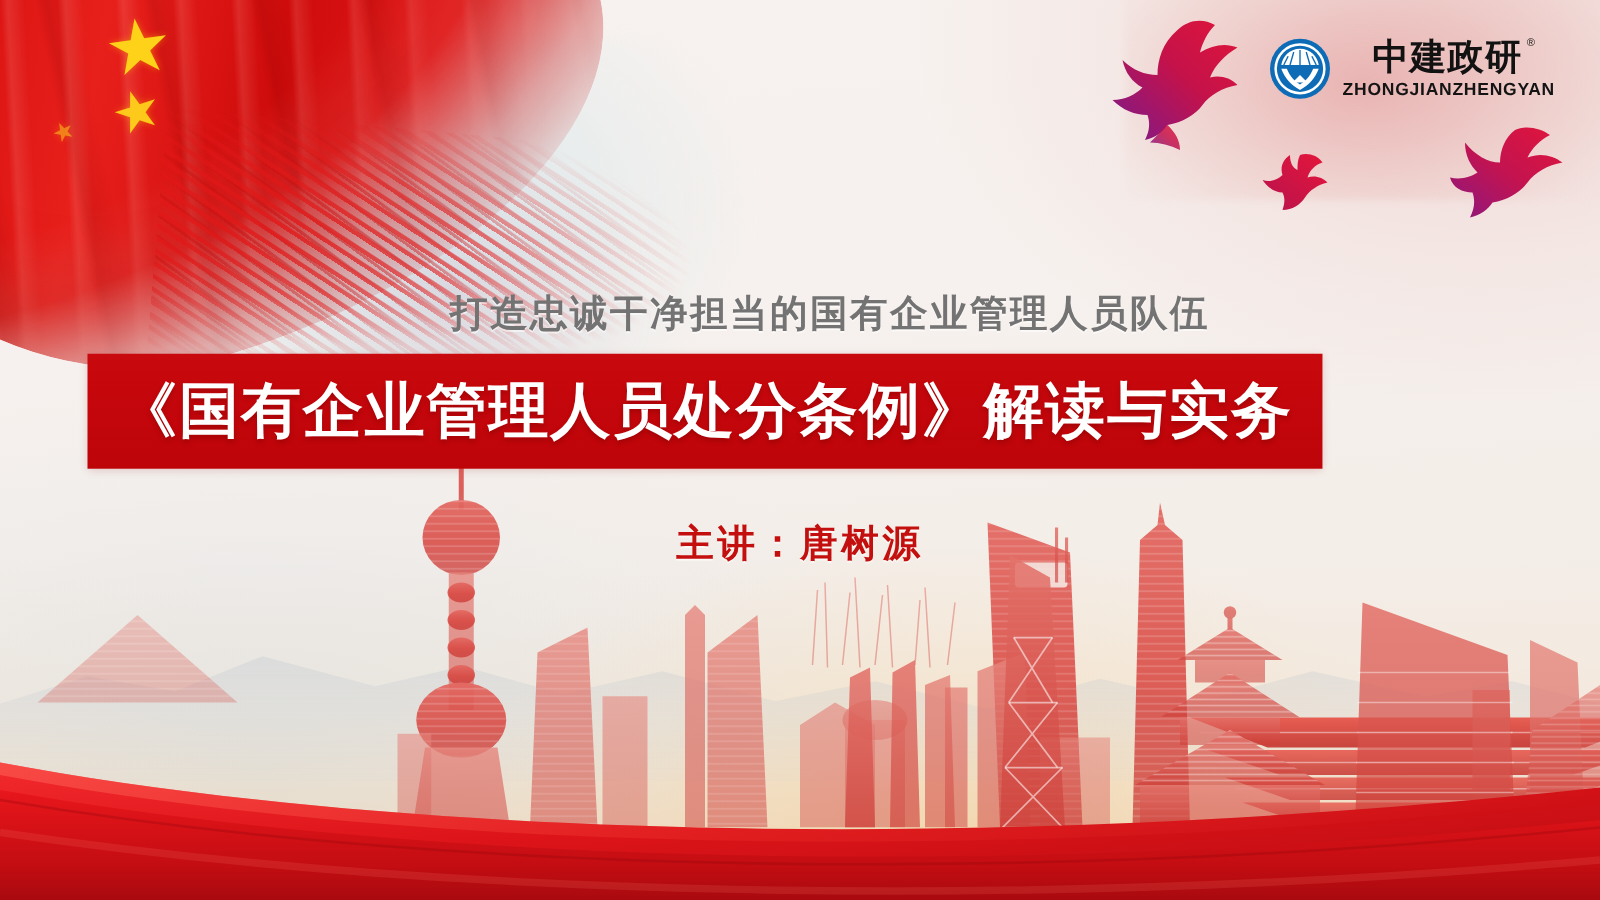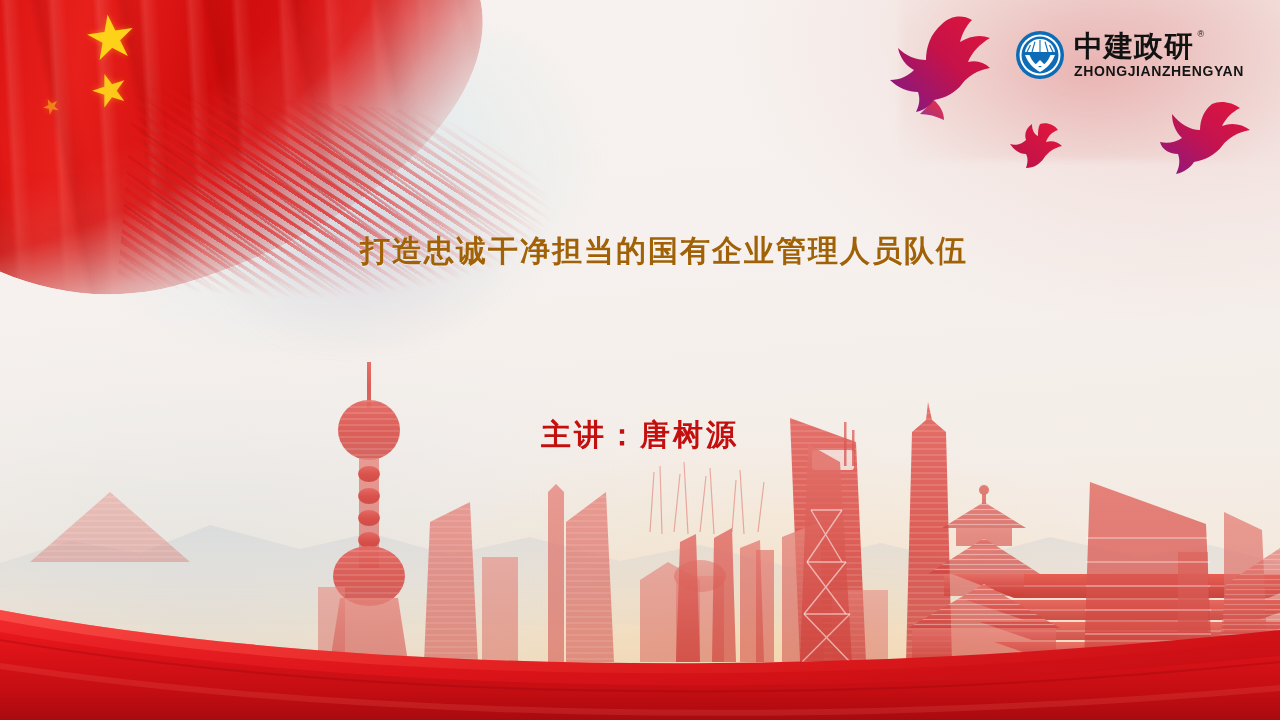--- a/index.html
+++ b/index.html
@@ -97,33 +97,34 @@
   .logo {
     position: absolute; right: 36px; top: 30px;
     display: flex; align-items: center; gap: 9px;
   }
   .logo-mark { width: 50px; height: 50px; flex: 0 0 auto; }
   .logo-text { display: flex; flex-direction: column; align-items: flex-start; }
   .logo-cn {
     font-size: 29px; font-weight: 700; letter-spacing: 1px;
     color: #121212; line-height: 1; position: relative;
     font-family: "Liberation Sans", "DejaVu Sans", sans-serif;
+    margin-left: 24px;
   }
   .logo-cn .reg { position: absolute; right: -11px; top: -2px; font-size: 9px; font-weight: 400; }
   .logo-en {
     font-size: 14px; font-weight: 700; letter-spacing: 0.6px;
     color: #141414; margin-top: 3px; line-height: 1;
   }
 
   
   .subtitle {
     position: absolute; left: 0; right: 0; top: 231px;
     text-align: center;
     font-size: 30px; font-weight: 700; letter-spacing: 2px;
-    color: #a16207;
+    color: #737373;
     text-shadow: 0 1px 0 rgba(255,255,255,0.55);
     margin-left: 48px;
   }
   .title-band {
     position: absolute; left: 70px; top: 283px;
     width: 988px; height: 92px;
     background: #c70c10;
     background: linear-gradient(180deg, #c8090e 0%, #c3060b 52%, #bd0509 100%);
     display: flex; align-items: center; justify-content: center;
     box-shadow: 0 2px 7px rgba(130,0,0,0.18);
@@ -425,16 +426,19 @@
     <div class="logo-text">
       <div class="logo-cn">
         <span>中建政研</span><span class="reg">®</span>
       </div>
       <div class="logo-en">ZHONGJIANZHENGYAN</div>
     </div>
   </div>
 
   <div class="subtitle">打造忠诚干净担当的国有企业管理人员队伍</div>
 
+  <div class="title-band">
+    <div class="title-text">《国有企业管理人员处分条例》解读与实务</div>
+  </div>
 
   <div class="presenter">主讲：唐树源</div>
 
 </div>
 
 </body></html>

